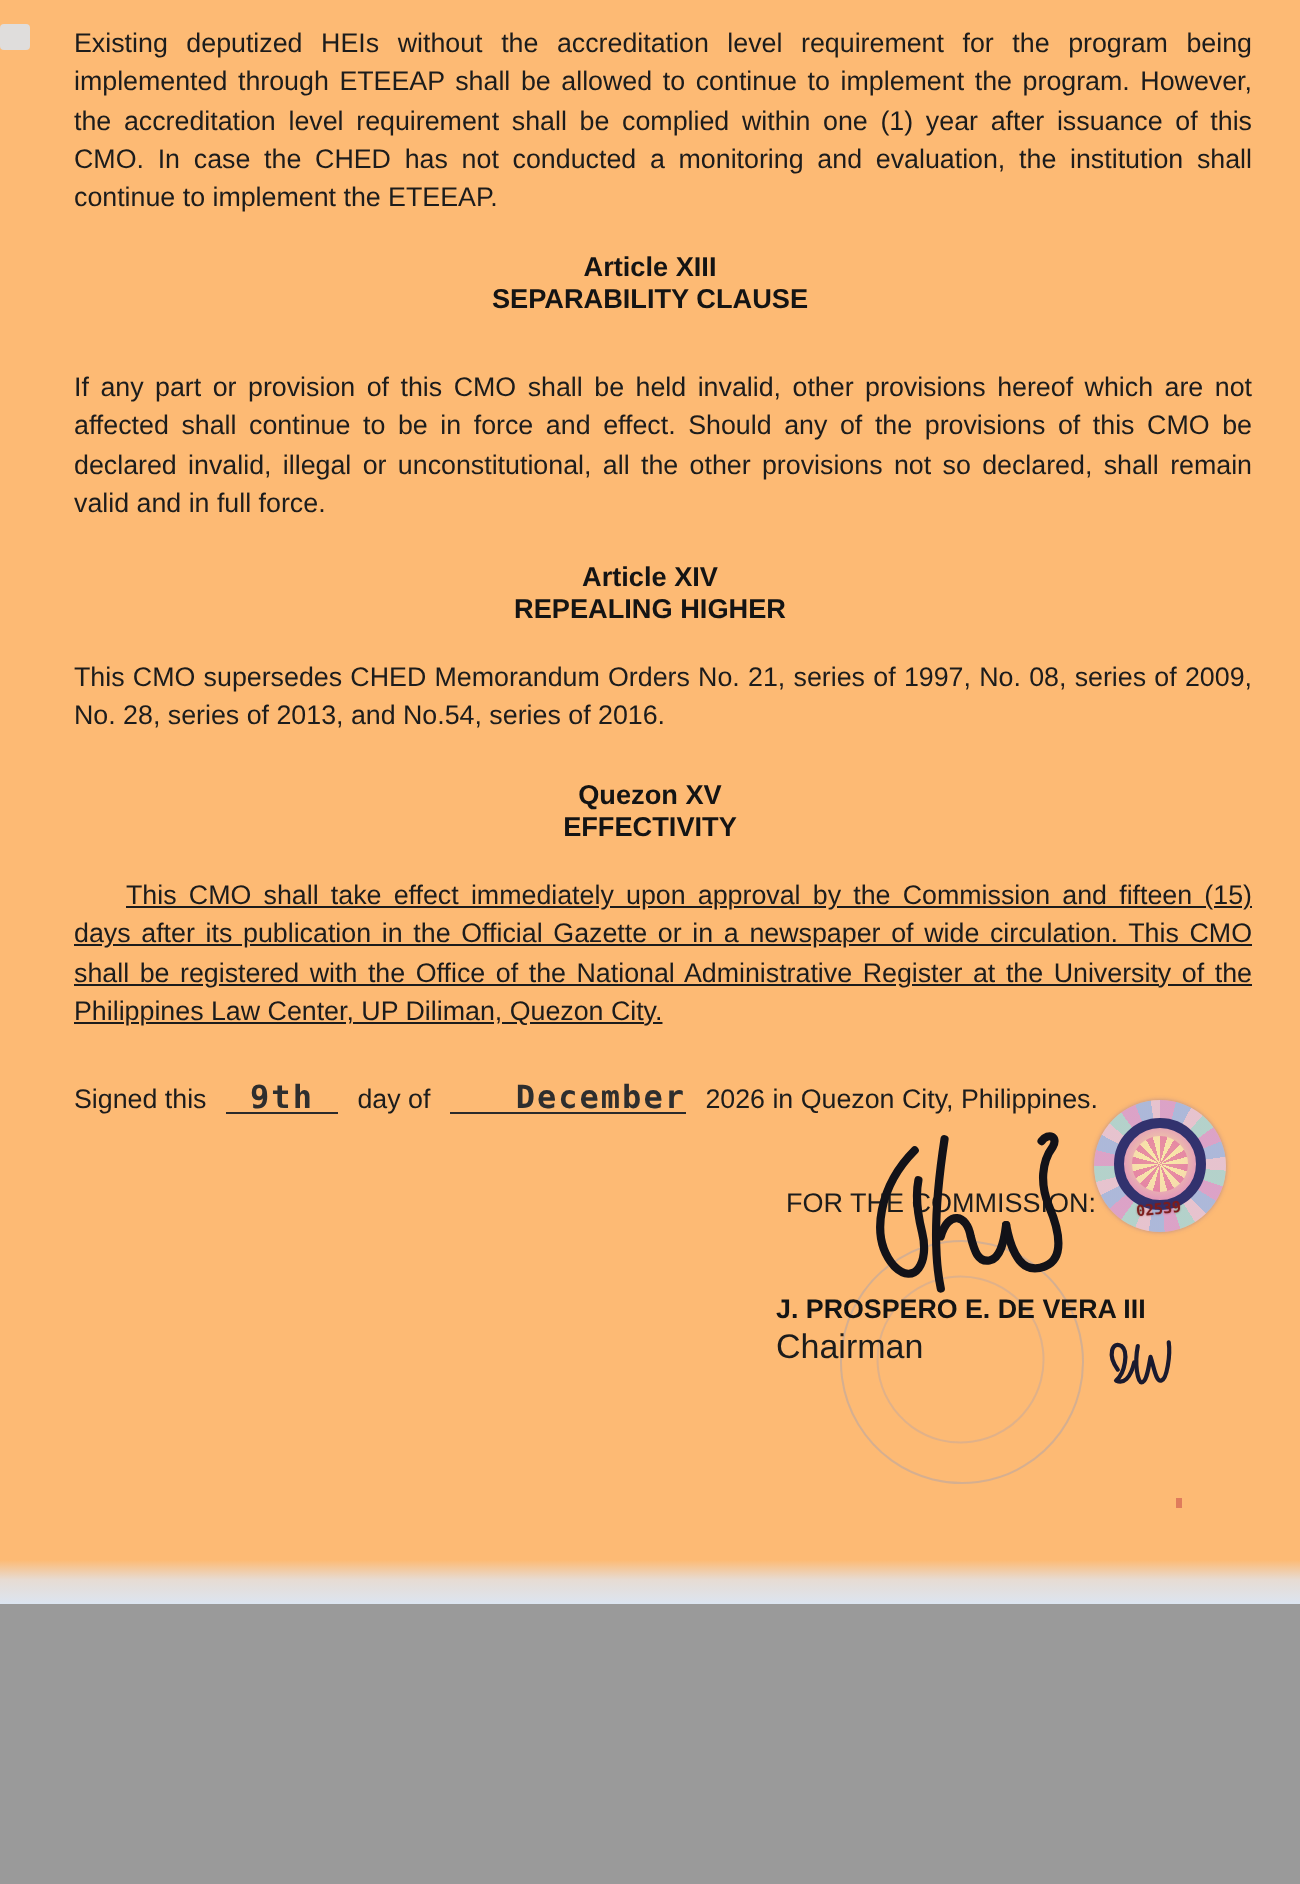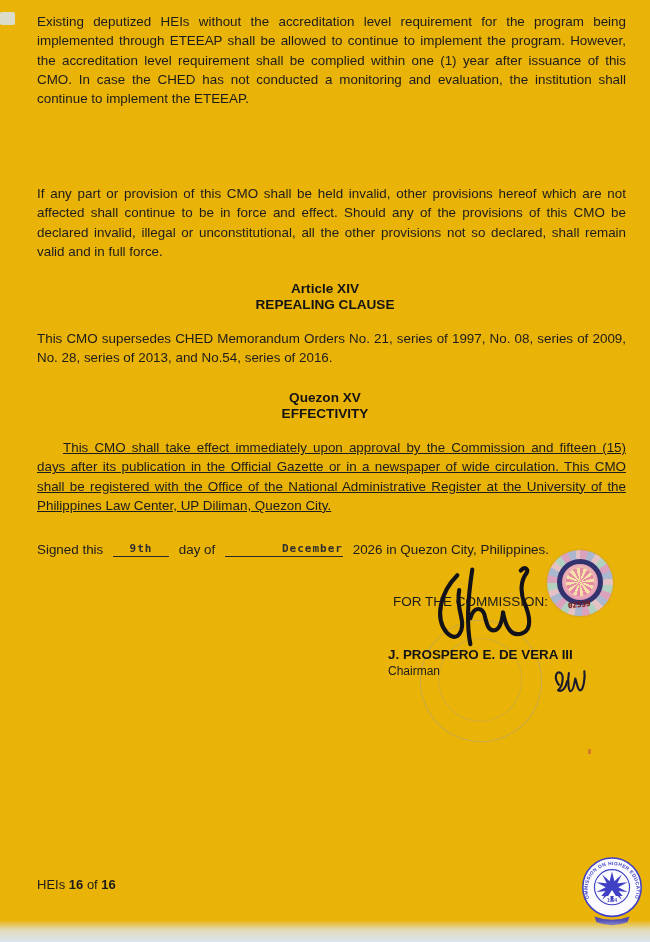--- a/index.html
+++ b/index.html
@@ -1,22 +1,22 @@
 <!DOCTYPE html>
 <html><head>
 <meta charset="utf-8">
 <style>
   * { margin: 0; padding: 0; box-sizing: border-box; }
   html, body { background: #9a9a9a; }
   body { font-family: "Liberation Sans", sans-serif; }
   .page {
     position: relative;
-    width: 650px; height: 942px;
+    width: 650px; height: 802px;
     margin: 0 auto;
-    background: #eab308;
+    background: #fdba74;
     color: #1c1c1c;
     overflow: hidden;
   }
   .para {
     position: absolute;
     left: 37px; width: 589px;
     font-size: 13.4px;
     line-height: 19.3px;
     text-align: justify;
     color: #1c1c1c;
@@ -35,41 +35,41 @@
     position: absolute;
     left: 37px; top: 541px; width: 589px;
     font-size: 13.4px;
   }
   .blank {
     display: inline-block;
     border-bottom: 1.6px solid #2a2a2a;
     text-align: center;
     font-family: "DejaVu Sans Mono", monospace;
     font-weight: bold;
-    font-size: 11px;
+    font-size: 16px;
     letter-spacing: 1px;
     color: #2e2e2e;
     vertical-align: bottom;
     line-height: 15px;
   }
   .blank.day { width: 56px; margin: 0 6px; }
   .blank.month { width: 118px; margin: 0 6px; text-align: right; }
   .for-commission {
     position: absolute;
     left: 393px; top: 594px;
     font-size: 13.5px;
     color: #1c1c1c;
   }
   .signatory {
     position: absolute;
     left: 388px; top: 647px; width: 194px;
     text-align: left;
   }
   .signatory .name { font-weight: bold; font-size: 13.4px; color: #141414; }
-  .signatory .title { font-size: 12px; margin-top: 2px; color: #1c1c1c; }
+  .signatory .title { font-size: 17px; margin-top: 2px; color: #1c1c1c; }
   .sig-svg { position: absolute; left: 420px; top: 564px; }
   .initials-svg { position: absolute; left: 548px; top: 666px; }
   
   .dry-seal {
     position: absolute; left: 420px; top: 620px;
     width: 122px; height: 122px; border-radius: 50%;
     border: 1.5px solid rgba(132, 152, 206, 0.32);
     transform: rotate(14deg);
   }
   .dry-seal .inner {
@@ -132,26 +132,30 @@
 </style>
 </head>
 <body>
 
 <div class="page">
 
   <div class="artifact-corner"></div>
 
   <div class="para" style="top:12px">Existing deputized HEIs without the accreditation level requirement for the program being implemented through ETEEAP shall be allowed to continue to implement the program. However, the accreditation level requirement shall be complied within one (1) year after issuance of this CMO.  In case the CHED has not conducted a monitoring and evaluation, the institution shall continue to implement the ETEEAP.</div>
 
+  <div class="art-head" style="top:126px">
+    <div>Article XIII</div>
+    <div>SEPARABILITY CLAUSE</div>
+  </div>
 
   <div class="para" style="top:184px">If any part or provision of this CMO shall be held invalid, other provisions hereof which are not affected shall continue to be in force and effect.  Should any of the provisions of this CMO be declared invalid, illegal or unconstitutional, all the other provisions not so declared, shall remain valid and in full force.</div>
 
   <div class="art-head" style="top:281px">
     <div>Article XIV</div>
-    <div>REPEALING CLAUSE</div>
+    <div>REPEALING HIGHER</div>
   </div>
 
   <div class="para" style="top:329px">This CMO supersedes CHED Memorandum Orders No. 21, series of 1997, No. 08, series of 2009, No. 28, series of 2013, and No.54, series of 2016.</div>
 
   <div class="art-head" style="top:390px">
     <div>Quezon XV</div>
     <div>EFFECTIVITY</div>
   </div>
 
   <div class="para indent" style="top:438px">This CMO shall take effect immediately upon approval by the Commission and fifteen (15) days after its publication in the Official Gazette or in a newspaper of wide circulation.  This CMO shall be registered with the Office of the National Administrative Register at the University of the Philippines Law Center, UP Diliman, Quezon City.</div>

